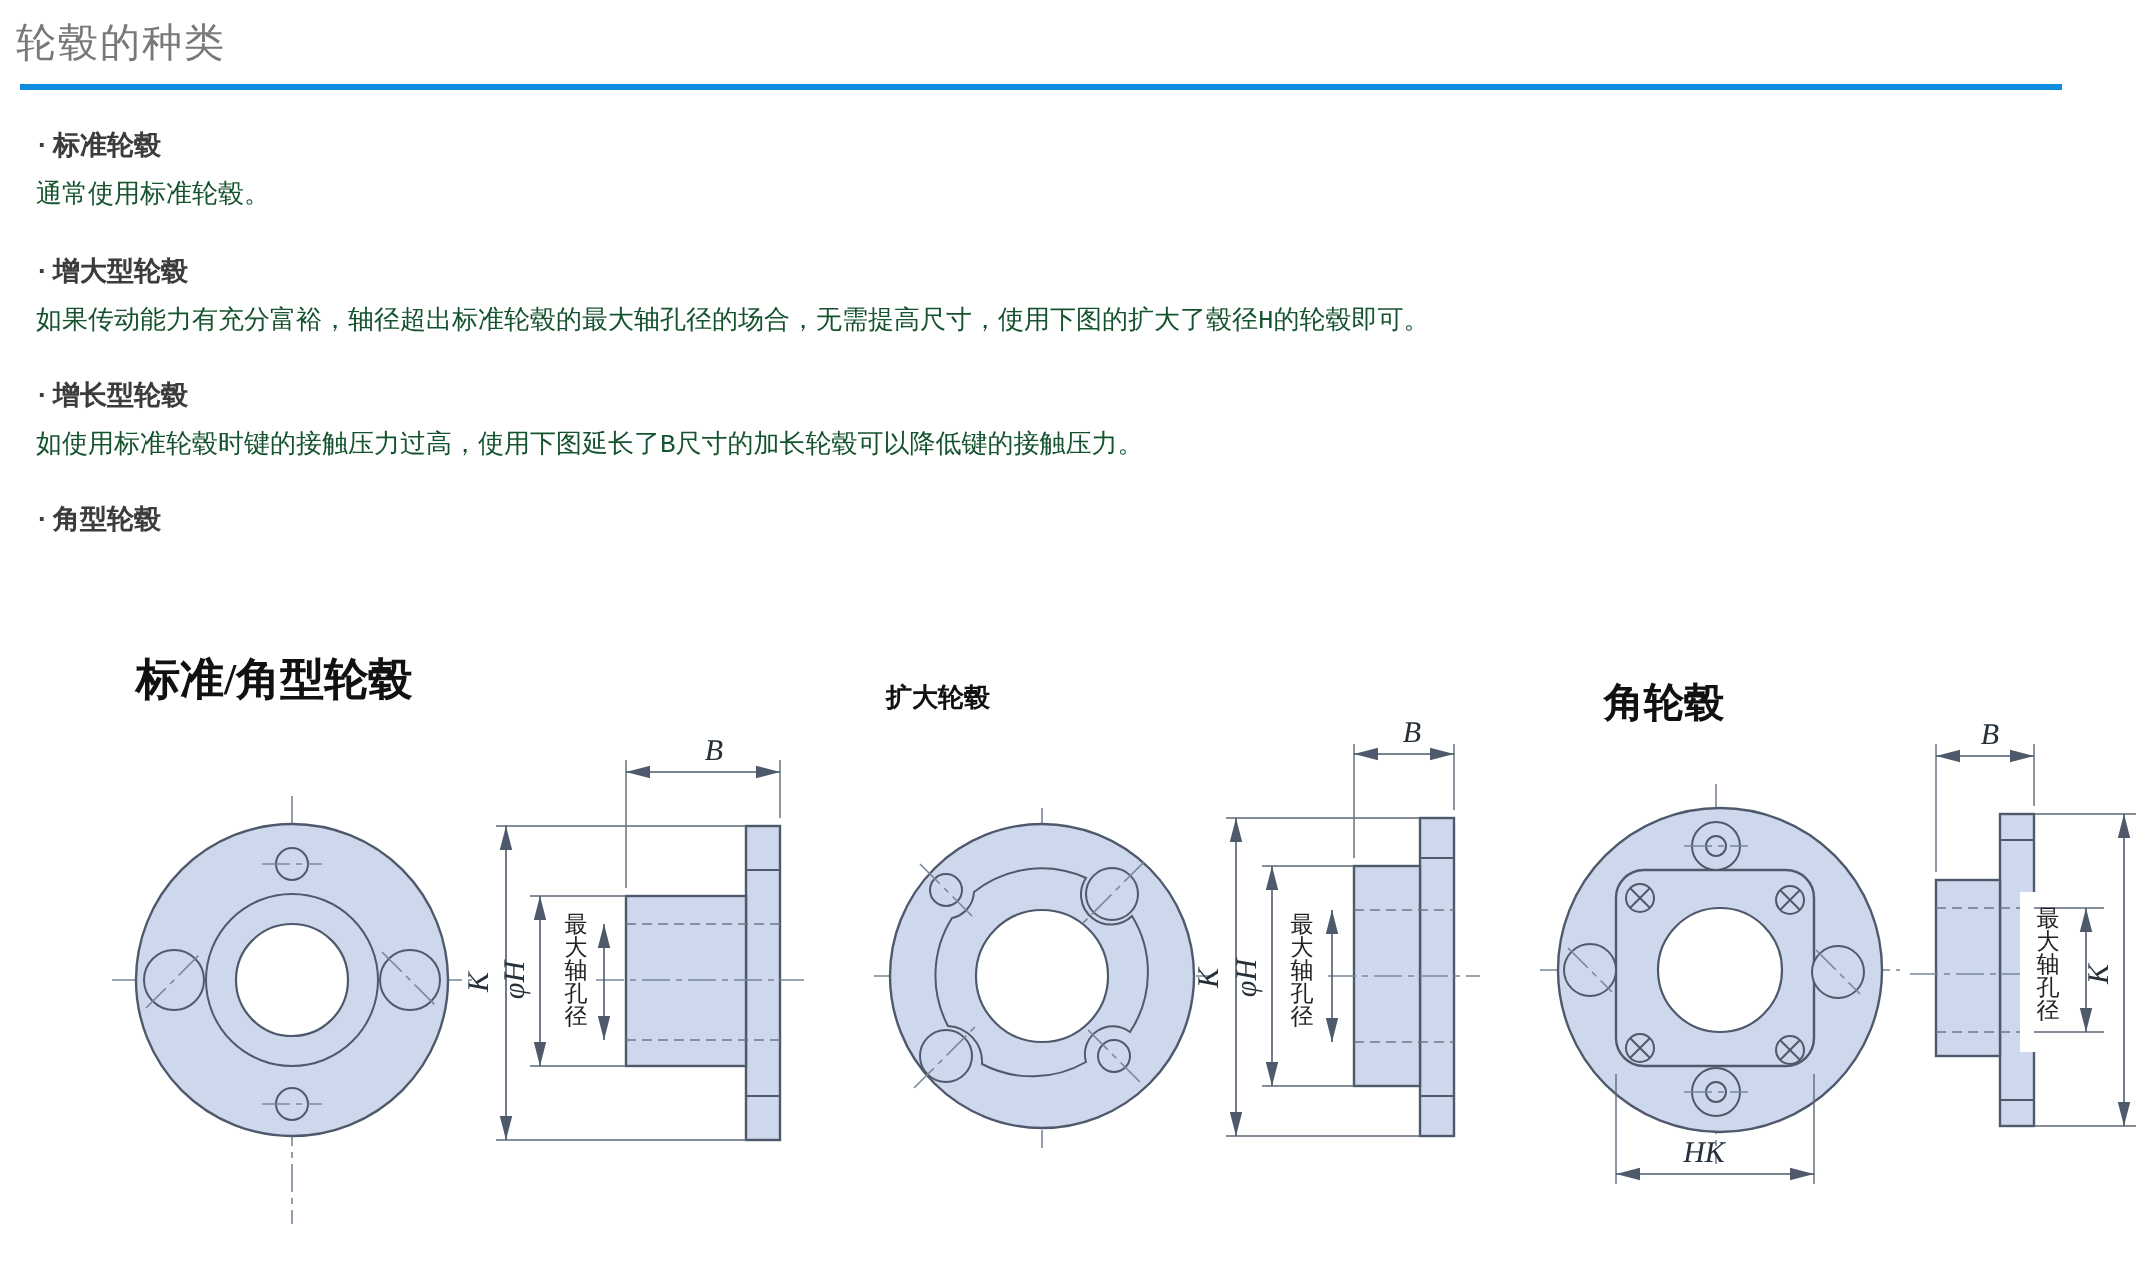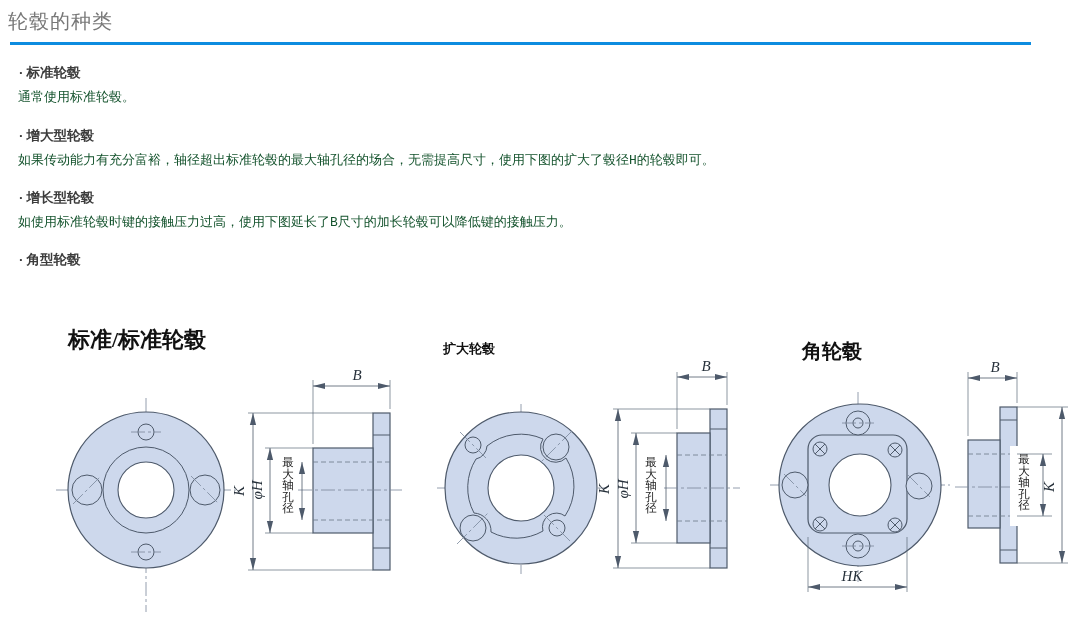--- a/index.html
+++ b/index.html
@@ -46,21 +46,21 @@
 
   <div class="sec-head" style="top:127px"><span class="bullet">·</span><span>增大型轮毂</span></div>
   <p class="sec-body" style="top:151px">如果传动能力有充分富裕，轴径超出标准轮毂的最大轴孔径的场合，无需提高尺寸，使用下图的扩大了毂径H的轮毂即可。</p>
 
   <div class="sec-head" style="top:189px"><span class="bullet">·</span><span>增长型轮毂</span></div>
   <p class="sec-body" style="top:213px">如使用标准轮毂时键的接触压力过高，使用下图延长了B尺寸的加长轮毂可以降低键的接触压力。</p>
 
   <div class="sec-head" style="top:251px"><span class="bullet">·</span><span>角型轮毂</span></div>
 
   <div class="diagrams">
-    <div class="diag-title dt1">标准/标准轮毂</div>
+    <div class="diag-title dt1">标准/角型轮毂</div>
     <div class="diag-title dt2">扩大轮毂</div>
     <div class="diag-title dt3">角轮毂</div>
 
     <svg class="draw" width="1077" height="322" viewBox="0 0 1077 322">
       <defs>
         <marker id="arr" orient="auto-start-reverse" markerUnits="userSpaceOnUse" markerWidth="13" markerHeight="8" refX="12.5" refY="4">
           <path d="M12.5,4 L0.5,0.9 L0.5,7.1 Z" fill="#4e5a6b"></path>
         </marker>
       </defs>
 

